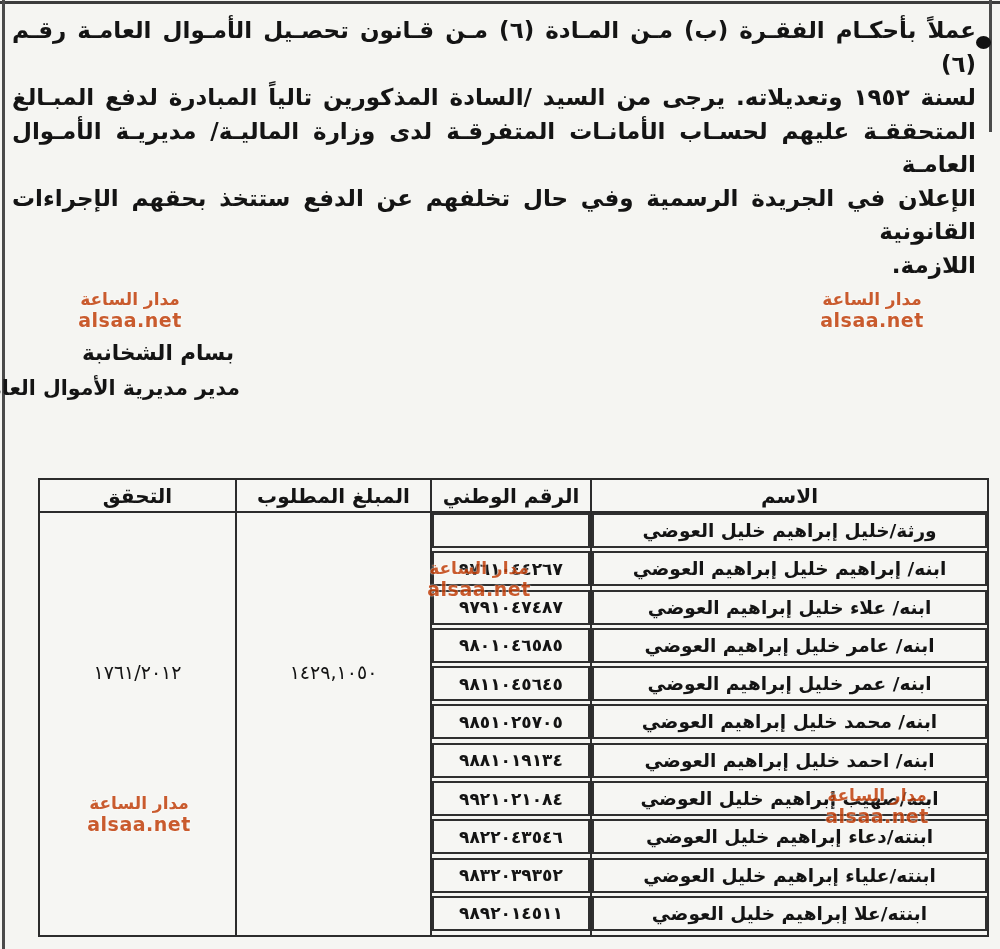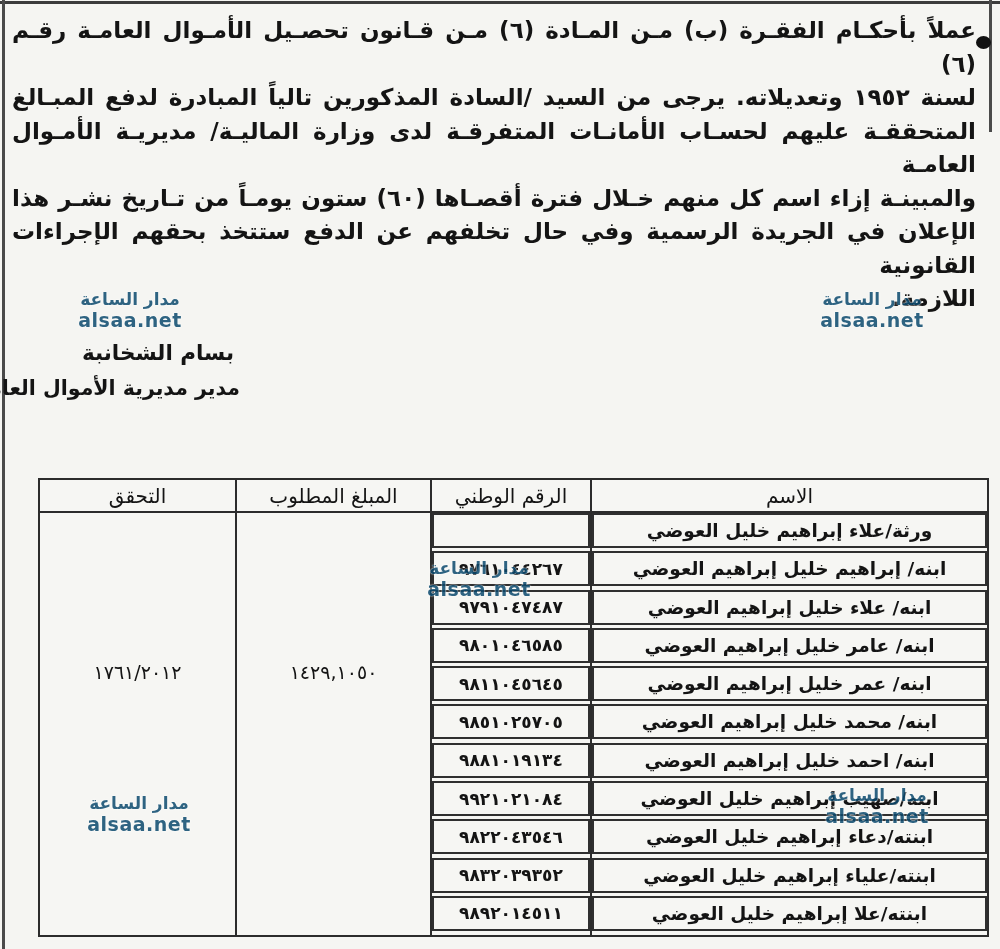--- a/index.html
+++ b/index.html
@@ -34,21 +34,21 @@
     direction:rtl;text-align:center;font-weight:bold;font-size:20.5px;white-space:nowrap;
   }
 
   
   .dtable{
     position:absolute;left:38px;top:478px;width:949px;height:459px;
     direction:rtl;border-collapse:collapse;table-layout:fixed;
   }
   .dtable th,.dtable td{border:2px solid #2c2c2c;padding:0;}
   .dtable th{
-    height:31px;font-weight:normal;font-size:20px;text-align:center;vertical-align:middle;
+    height:31px;font-weight:bold;font-size:20px;text-align:center;vertical-align:middle;
     background:#f6f6f3;
   }
   .dtable td{vertical-align:top;background:#f6f6f3;}
   .col-name{width:397px;}
   .col-num{width:160px;}
   .col-amount{width:195px;}
   .col-verify{width:197px;}
 
   .names-td{padding:3px 3px 3px 13px;}   
   .names-td{padding-right:4px;padding-left:13px;}
@@ -65,21 +65,21 @@
   .rowbox.num{font-size:17px;letter-spacing:0.5px;direction:ltr;}
   .tallcell{position:relative;height:100%;}
   .tall-val{
     margin-top:148px;text-align:center;font-weight:normal;font-size:19px;
     direction:ltr;letter-spacing:0.5px;
   }
 
   
   .wm{
     position:absolute;text-align:center;font-weight:bold;
-    color:#0c4a6e;opacity:0.85;pointer-events:none;z-index:5;
+    color:#c2410c;opacity:0.85;pointer-events:none;z-index:5;
     text-shadow:0 0 1px #ffffff, 0 0 2px #ffffff;
     line-height:1.2;
   }
   .wm .wm-ar{font-size:17px;direction:rtl;}
   .wm .wm-en{font-size:19px;letter-spacing:0.5px;}
   .wm1{left:74px;top:289px;width:112px;}
   .wm2{left:816px;top:289px;width:112px;}
   .wm3{left:420px;top:558px;width:118px;}
   .wm4{left:84px;top:793px;width:110px;}
   .wm5{left:822px;top:785px;width:110px;}
@@ -89,21 +89,20 @@
 
 <div class="frame-top"></div>
 <div class="frame-left"></div>
 <div class="frame-right"></div>
 <div class="margin-dot"></div>
 
 <div class="notice">
   <div class="nline">عملاً بأحكـام الفقـرة (ب) مـن المـادة (٦) مـن قـانون تحصـيل الأمـوال العامـة رقـم (٦)</div>
   <div class="nline">لسنة ١٩٥٢ وتعديلاته. يرجى من السيد /السادة المذكورين تالياً المبادرة لدفع المبـالغ</div>
   <div class="nline">المتحققـة عليهم لحسـاب الأمانـات المتفرقـة لدى وزارة الماليـة/ مديريـة الأمـوال العامـة</div>
-  <div class="nline">والمبينـة إزاء اسم كل منهم خـلال فترة أقصـاها (٦٠) ستون يومـاً من تـاريخ نشـر هذا</div>
   <div class="nline">الإعلان في الجريدة الرسمية وفي حال تخلفهم عن الدفع ستتخذ بحقهم الإجراءات القانونية</div>
   <div class="nline last">اللازمة.</div>
 </div>
 
 <div class="sig-name">بسام الشخانبة</div>
 <div class="sig-title">مدير مديرية الأموال العامة</div>
 
 <table class="dtable">
   <colgroup>
     <col class="col-name">
@@ -116,21 +115,21 @@
       <th>الاسم</th>
       <th>الرقم الوطني</th>
       <th>المبلغ المطلوب</th>
       <th>التحقق</th>
     </tr>
   </thead>
   <tbody>
     <tr>
       <td class="names-td">
         <div class="stack">
-          <div class="rowbox name">ورثة/علاء إبراهيم خليل العوضي</div>
+          <div class="rowbox name">ورثة/خليل إبراهيم خليل العوضي</div>
           <div class="rowbox name">ابنه/ إبراهيم خليل إبراهيم العوضي</div>
           <div class="rowbox name">ابنه/ علاء خليل إبراهيم العوضي</div>
           <div class="rowbox name">ابنه/ عامر خليل إبراهيم العوضي</div>
           <div class="rowbox name">ابنه/ عمر خليل إبراهيم العوضي</div>
           <div class="rowbox name">ابنه/ محمد خليل إبراهيم العوضي</div>
           <div class="rowbox name">ابنه/ احمد خليل إبراهيم العوضي</div>
           <div class="rowbox name">ابنه/صهيب إبراهيم خليل العوضي</div>
           <div class="rowbox name">ابنته/دعاء إبراهيم خليل العوضي</div>
           <div class="rowbox name">ابنته/علياء إبراهيم خليل العوضي</div>
           <div class="rowbox name">ابنته/علا إبراهيم خليل العوضي</div>

